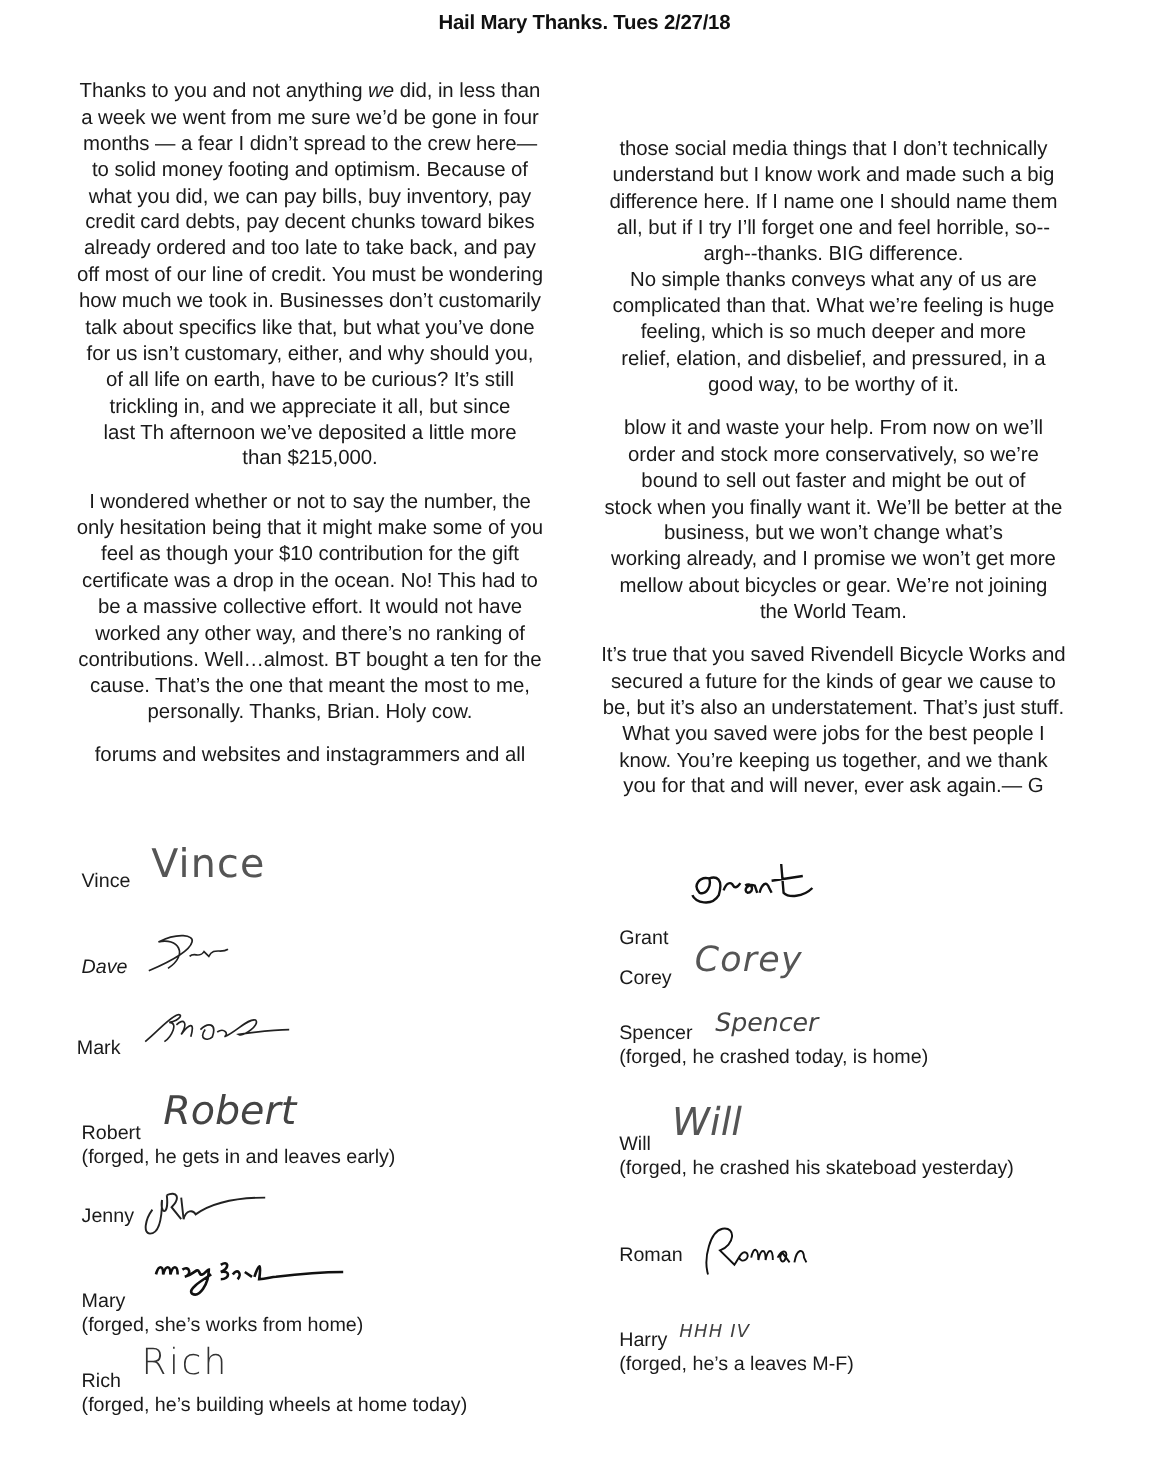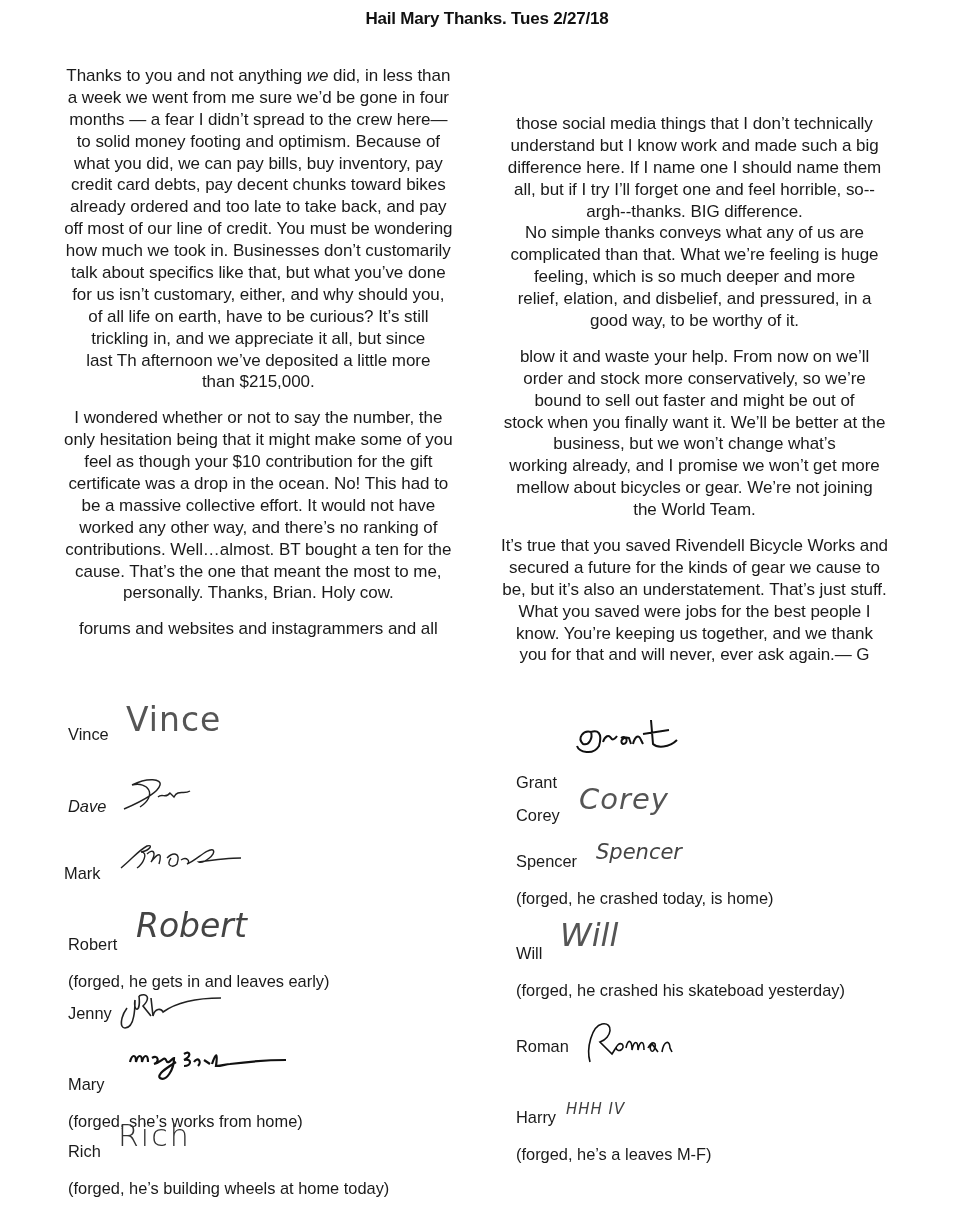--- a/index.html
+++ b/index.html
@@ -7,21 +7,21 @@
          font-family:"Liberation Sans", sans-serif; color:#1a1a1a; }
   .title { position:absolute; top:9px; left:0; width:974px; text-align:center;
            font-weight:bold; font-size:17px; letter-spacing:-0.2px; color:#111; }
   .col { position:absolute; font-size:17px; line-height:21.9px; white-space:nowrap; letter-spacing:-0.05px;text-align:center; }
   .col .ln { display:block; height:21.9px; }
   .col-left { left:64px; top:65px; }
   .col-right { left:501px; top:65px;margin-top:48px; }
   .gap { display:block; height:14px; }
   .sig { position:absolute; font-size:16.4px; white-space:nowrap; }
   .sig .name { display:inline-block; vertical-align:baseline; }
-  .sig .note { display:block; margin-top:18px; }
+  .sig .note { display:block; margin-top:1px; }
   .hw { position:absolute; font-family:"DejaVu Sans", sans-serif; font-weight:200; color:#333; }
   em { font-style:italic; }
 </style>
 </head>
 <body>
 
 <div class="title">Hail Mary Thanks. Tues 2/27/18</div>
 
 <div class="col col-left">
   <div>

